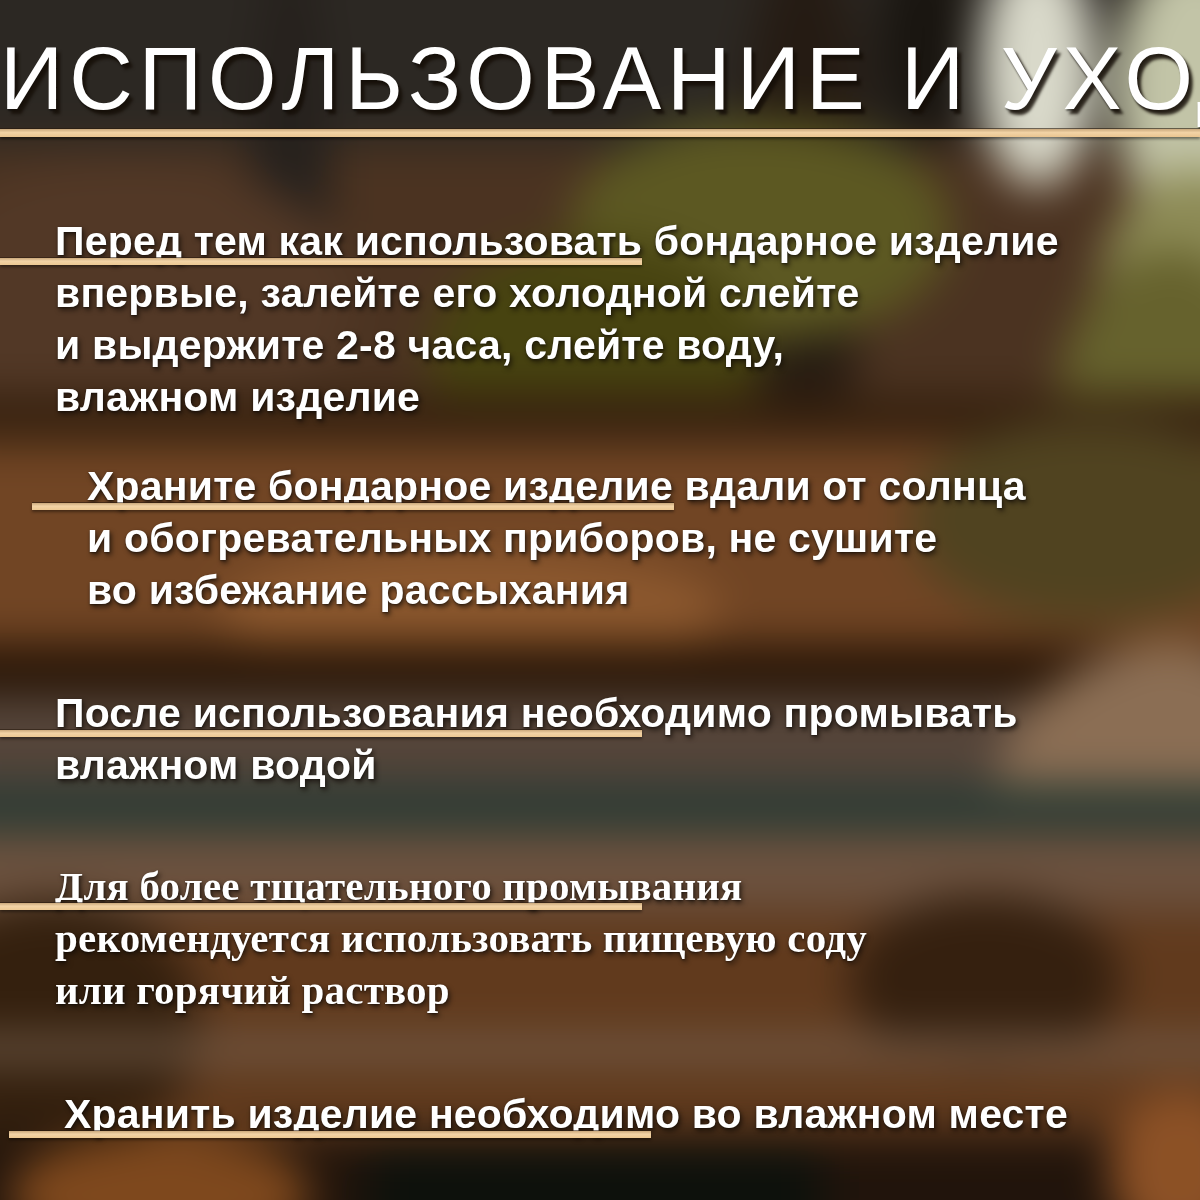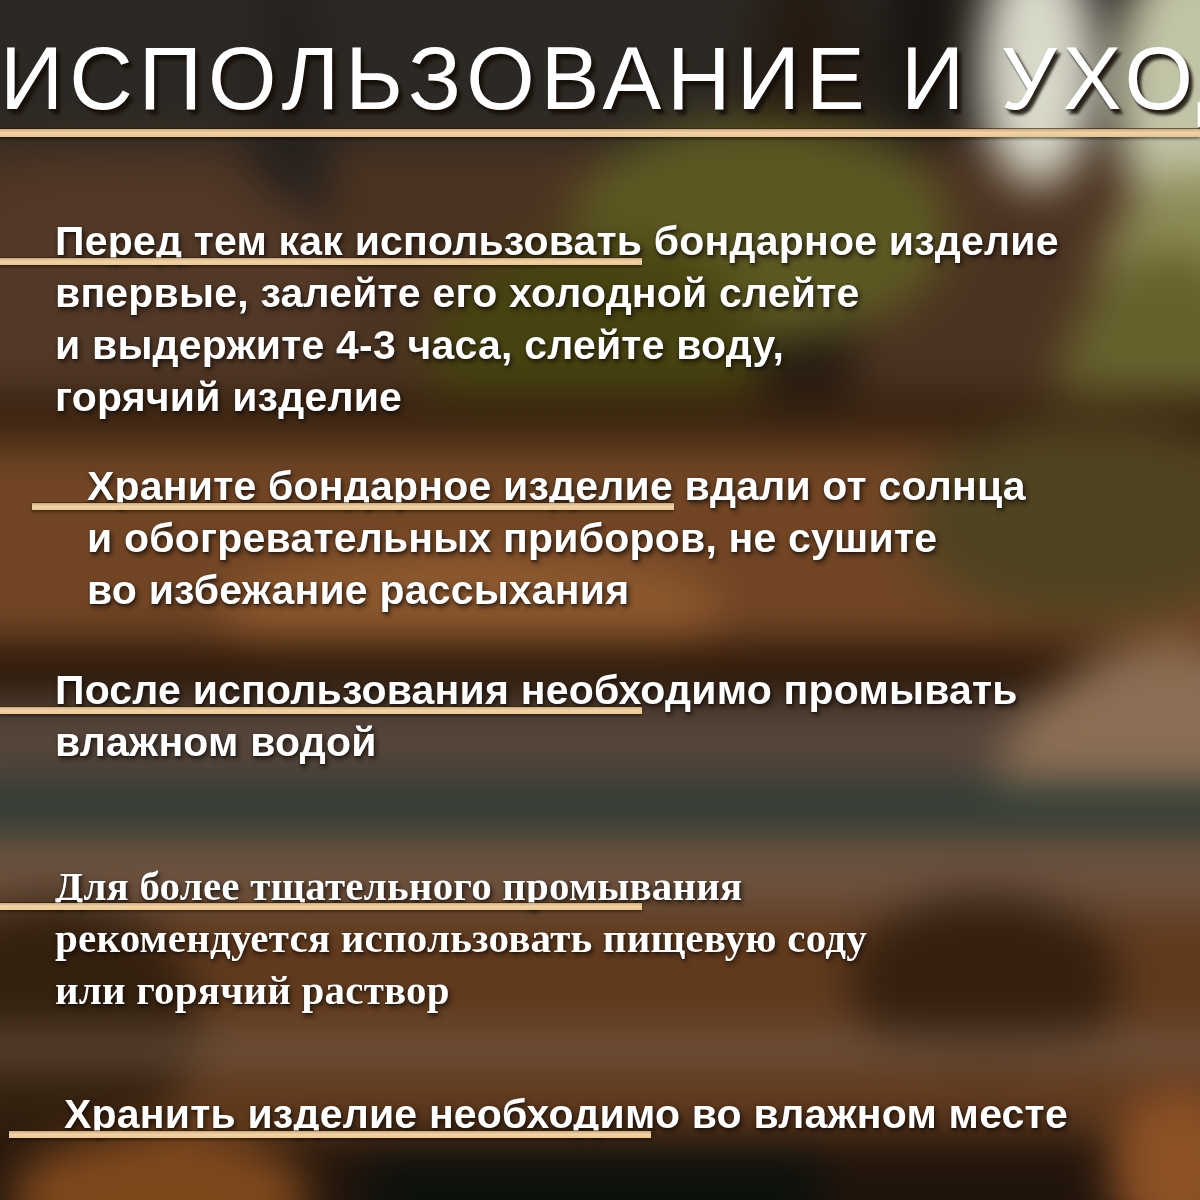--- a/index.html
+++ b/index.html
@@ -65,21 +65,21 @@
     font-size:41px;font-weight:700;line-height:52px;letter-spacing:.2px;
     text-shadow:2px 3px 5px rgba(15,10,5,.7), 0 1px 2px rgba(0,0,0,.45);
   }
   .para .ul{
     position:absolute;left:-55px;top:43px;width:642px;height:7px;
     background:linear-gradient(180deg,#caa87b 0%, var(--accent-underline,#f2d3a6) 45%, #ecc892 100%);
     box-shadow:0 2px 3px rgba(0,0,0,.4), 0 -1px 0 rgba(40,26,14,.55);
   }
   .p1{top:193px;margin-top:22px;}
   .p2{top:460px;margin-left:32px;}
-  .p3{top:664px;}
+  .p3{top:687px;}
   .p4{top:860px;font-family:Liberation Serif, serif;}
   .p5{top:1088px;margin-left:9px;}
 </style>
 </head>
 <body>
 
 <div class="canvas">
 
   <div class="bg-wrap">
     <div class="bg">
@@ -115,22 +115,22 @@
     </div>
   </div>
 
   <h1 class="title">ИСПОЛЬЗОВАНИЕ И УХОД</h1>
   <div class="rule"></div>
 
   <section class="para p1">
     <span class="ul"></span>
     <div>Перед тем как использовать бондарное изделие</div>
     <div>впервые, залейте его холодной слейте</div>
-    <div>и выдержите 4-3 часа, слейте воду,</div>
-    <div>горячий изделие</div>
+    <div>и выдержите 2-8 часа, слейте воду,</div>
+    <div>влажном изделие</div>
   </section>
 
   <section class="para p2">
     <span class="ul"></span>
     <div>Храните бондарное изделие вдали от солнца</div>
     <div>и обогревательных приборов, не сушите</div>
     <div>во избежание рассыхания</div>
   </section>
 
   <section class="para p3">

